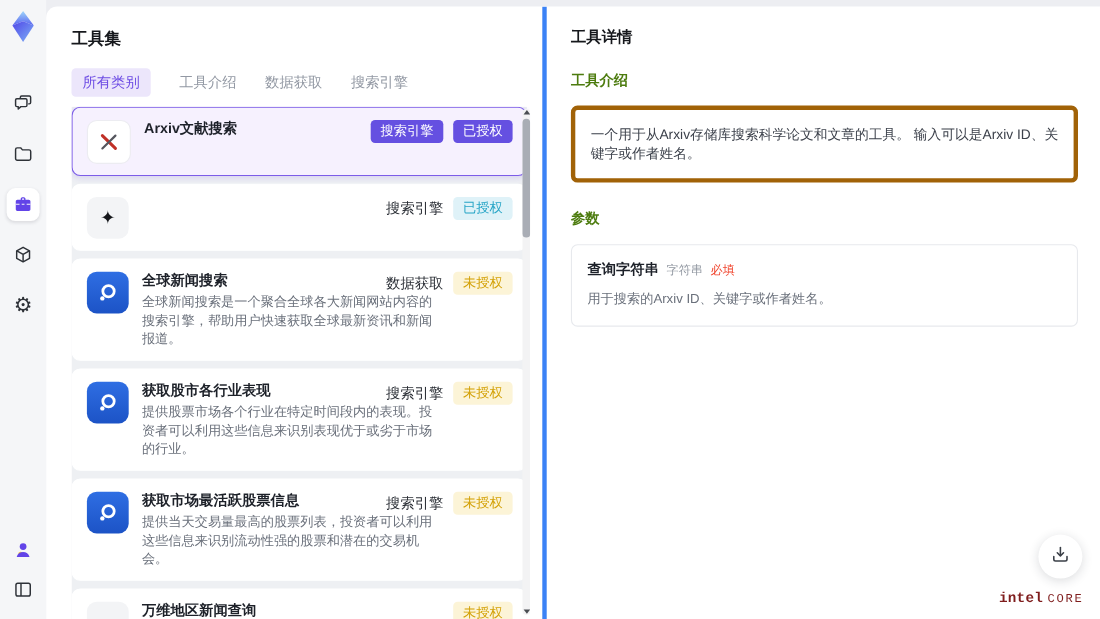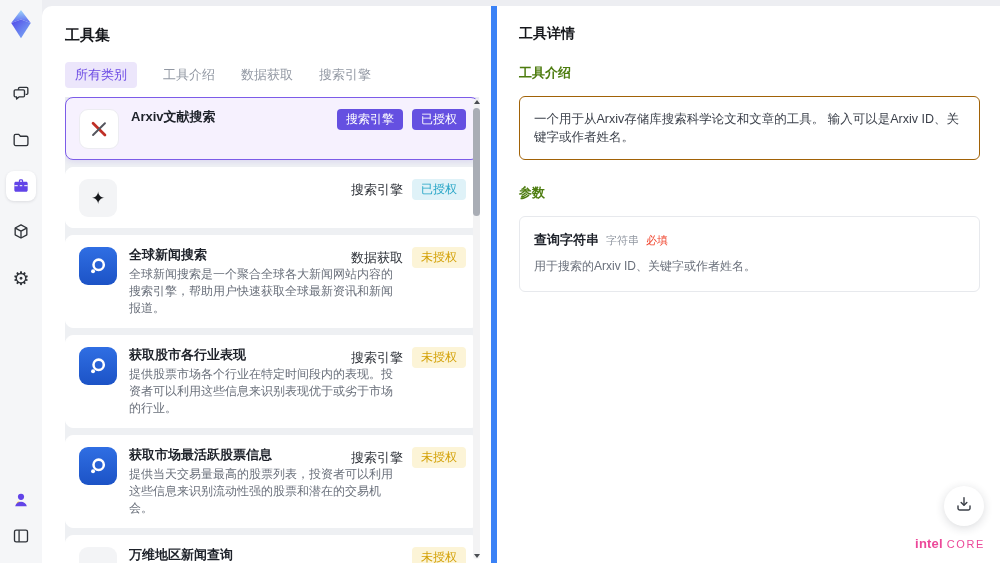--- a/index.html
+++ b/index.html
@@ -16,21 +16,21 @@
   .rail-nav{margin-top:40px;display:flex;flex-direction:column;align-items:center;gap:16px;}
   .s-item{width:30px;height:30px;border-radius:8px;display:flex;align-items:center;justify-content:center;cursor:pointer;}
   .s-item svg{width:20px;height:20px;}
   .s-item.active{background:#ffffff;box-shadow:0 1px 3px rgba(40,40,60,.12);}
   .rail-bottom{margin-top:auto;margin-bottom:12px;display:flex;flex-direction:column;align-items:center;gap:6px;}
   .gear-glyph{font-size:19px;line-height:1;color:#2e3238;}
   
   .content{position:absolute;left:42px;top:6px;right:0;bottom:0;background:#ffffff;
     border-top-left-radius:10px;display:flex;overflow:hidden;}
   
-  .pane-left{width:455px;box-sizing:border-box;border-right:6px solid #3b82f6;
+  .pane-left{width:455px;box-sizing:border-box;border-right:4px solid #3b82f6;
     padding:20px 0 0 23px;display:flex;flex-direction:column;}
   .pane-title{font-size:15px;font-weight:bold;color:#16181c;}
   .tabs{margin-top:17px;display:flex;align-items:center;gap:26px;}
   .tab{font-size:13px;color:#9298a3;cursor:pointer;padding:4px 0;white-space:nowrap;}
   .tab.active{background:#ece6fb;color:#6C4BE4;padding:4px 10px;border-radius:4px;font-weight:500;}
   .list-wrap{margin-top:9px;margin-right:11px;flex:1;position:relative;overflow:hidden;}
   .cards{width:414px;background:#eef0f3;display:flex;flex-direction:column;gap:7px;}
   .card{position:relative;background:#ffffff;border-radius:8px;box-sizing:border-box;
     padding:9px 12px 10px 13px;display:flex;align-items:flex-start;cursor:pointer;
     border:1px solid #ffffff;}
@@ -53,32 +53,32 @@
   
   .sb-track{position:absolute;top:2px;bottom:4px;right:0;width:7px;background:#f3f3f4;border-radius:4px;}
   .sb-thumb{position:absolute;top:9px;left:0;width:7px;height:108px;background:#a9adb5;border-radius:4px;cursor:pointer;}
   .sb-arrow{position:absolute;left:1px;width:0;height:0;border-left:3px solid transparent;border-right:3px solid transparent;cursor:pointer;}
   .sb-up{top:1px;border-bottom:4px solid #4a4d52;}
   .sb-down{bottom:1px;border-top:4px solid #4a4d52;}
   
   .pane-right{flex:1;position:relative;padding:19px 20px 0 22px;box-sizing:border-box;}
   .detail-title{font-size:14px;font-weight:bold;color:#16181c;margin:0 0 21px;}
   .section-h{font-size:13px;font-weight:bold;color:#4d7c0f;margin:0 0 14px;}
-  .intro-box{border:1px solid #a16207;border-radius:6px;padding:13px 14px;font-size:12.5px;color:#3c414b;line-height:18px;}
+  .intro-box{border:4px solid #a16207;border-radius:6px;padding:13px 14px;font-size:12.5px;color:#3c414b;line-height:18px;}
   .params-h{margin-top:24px;}
   .param-box{border:1px solid #e7e9ed;border-radius:6px;padding:13px 14px 16px;}
   .param-name{font-size:13px;font-weight:bold;color:#1d2129;}
   .param-type{font-size:11px;color:#9096a0;margin-left:7px;text-align:right;}
   .param-req{font-size:11px;color:#f0452e;margin-left:7px;}
   .param-desc{font-size:12px;color:#6a707b;margin-top:9px;line-height:17px;}
   
   .fab{position:absolute;right:16px;bottom:37px;width:40px;height:40px;border-radius:50%;
     background:#ffffff;box-shadow:0 2px 10px rgba(30,35,50,.16);display:flex;align-items:center;justify-content:center;cursor:pointer;}
   .fab svg{width:20px;height:20px;}
-  .brand{position:absolute;right:15px;bottom:12px;color:#ec4899;display:flex;align-items:baseline;gap:4px;}
+  .brand{position:absolute;right:15px;bottom:12px;color:#7f1d1d;display:flex;align-items:baseline;gap:4px;font-family:Liberation Mono, monospace;}
   .brand-intel{font-size:13px;font-weight:bold;letter-spacing:.2px;}
   .brand-core{font-size:11px;letter-spacing:1.6px;font-weight:500;}
 </style>
 </head>
 <body>
 
 <div class="rail">
   <div class="rail-logo">
     <svg viewBox="0 0 24 28">
       <defs>

